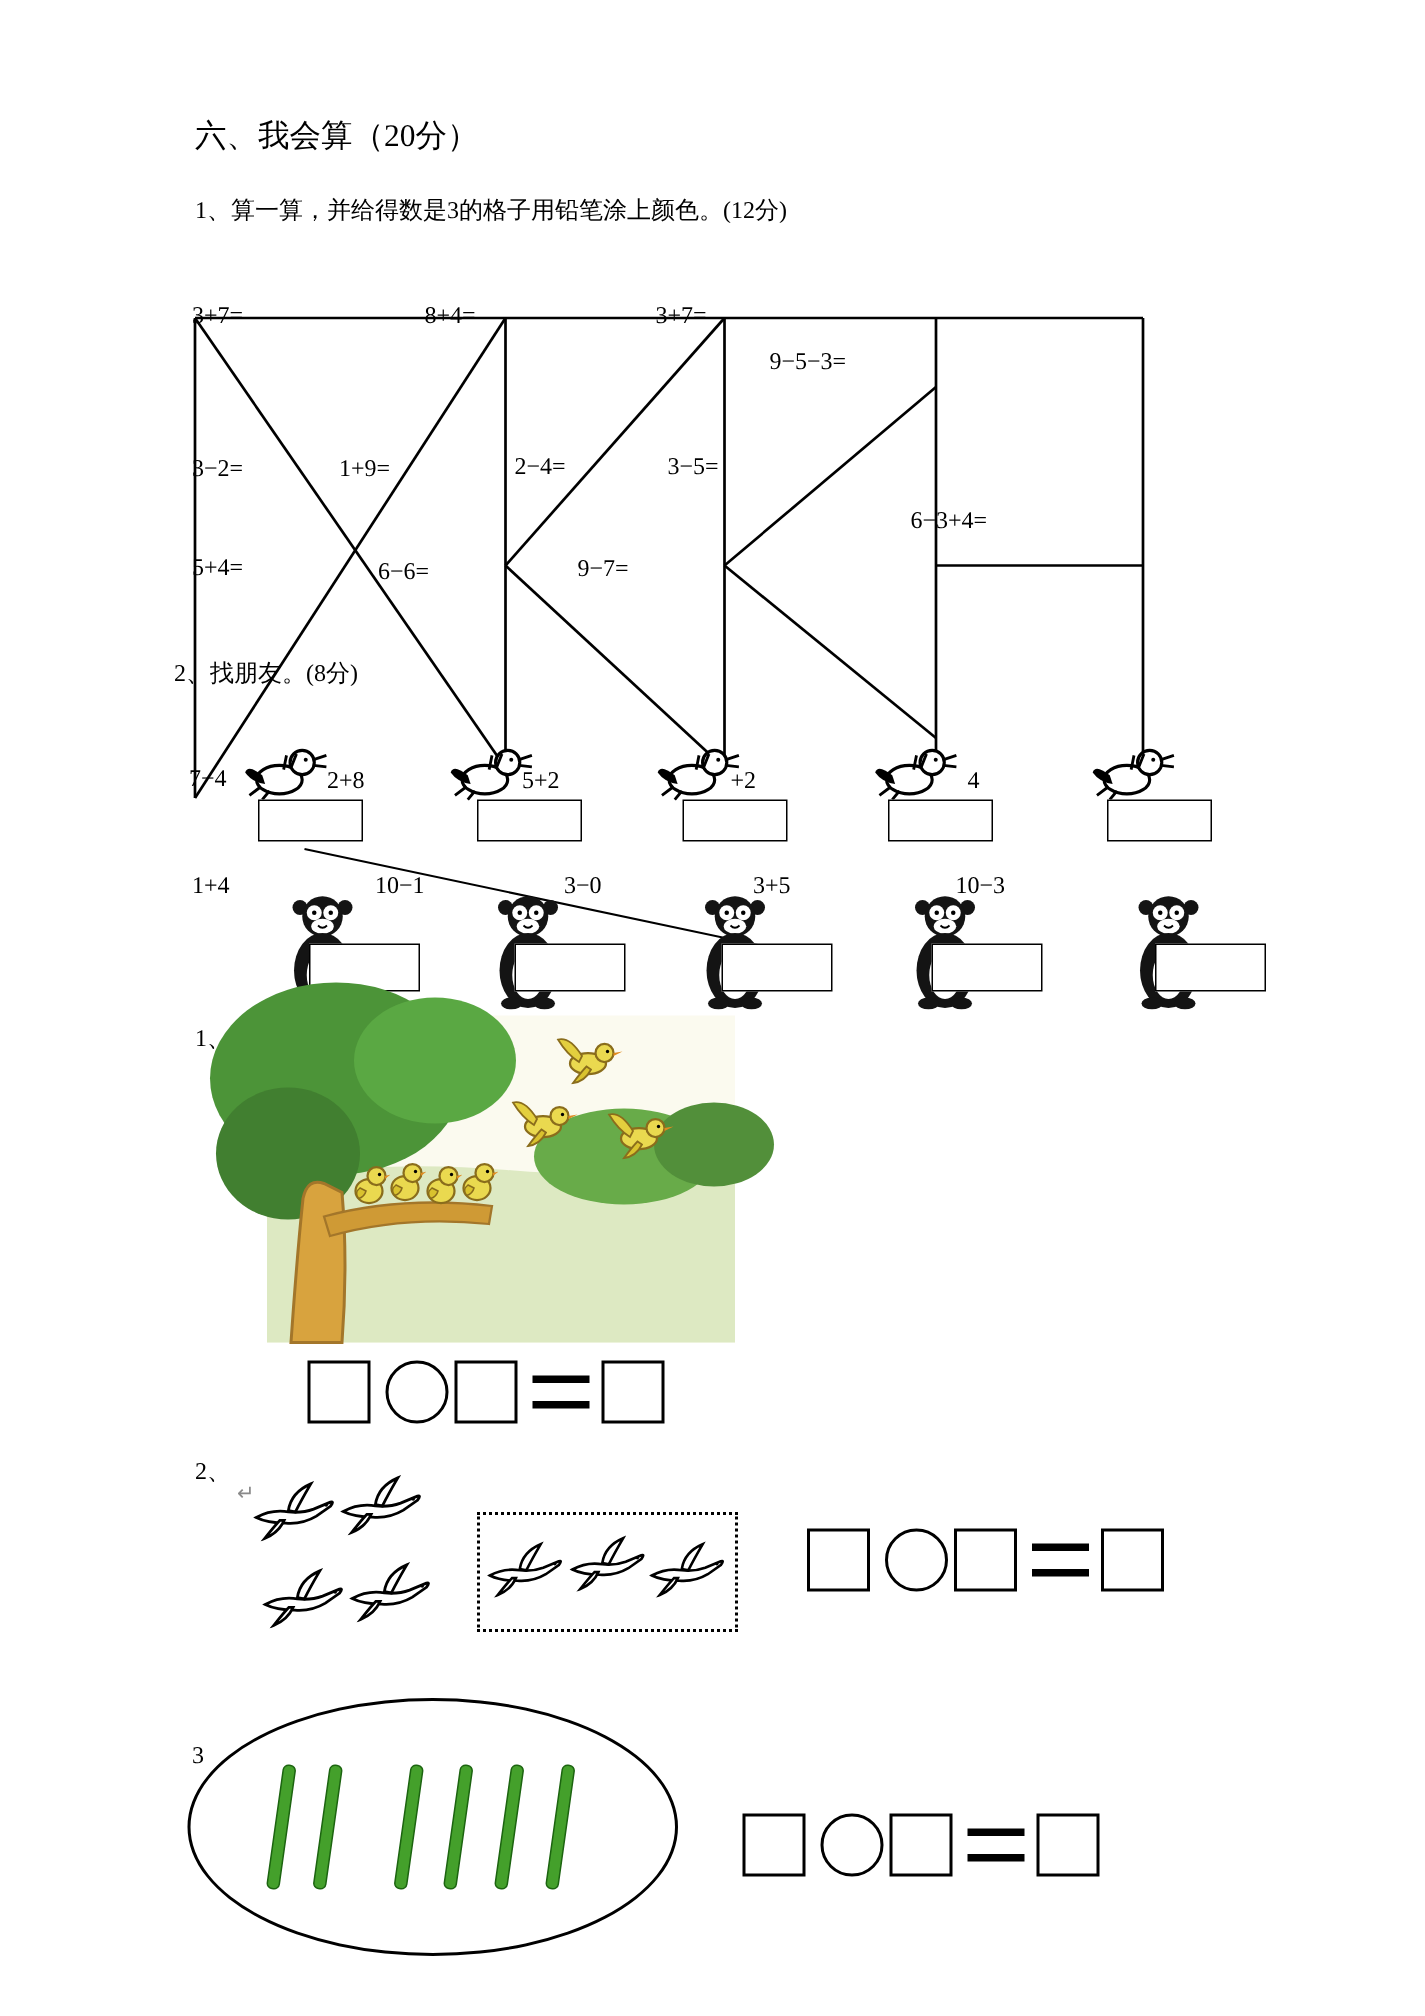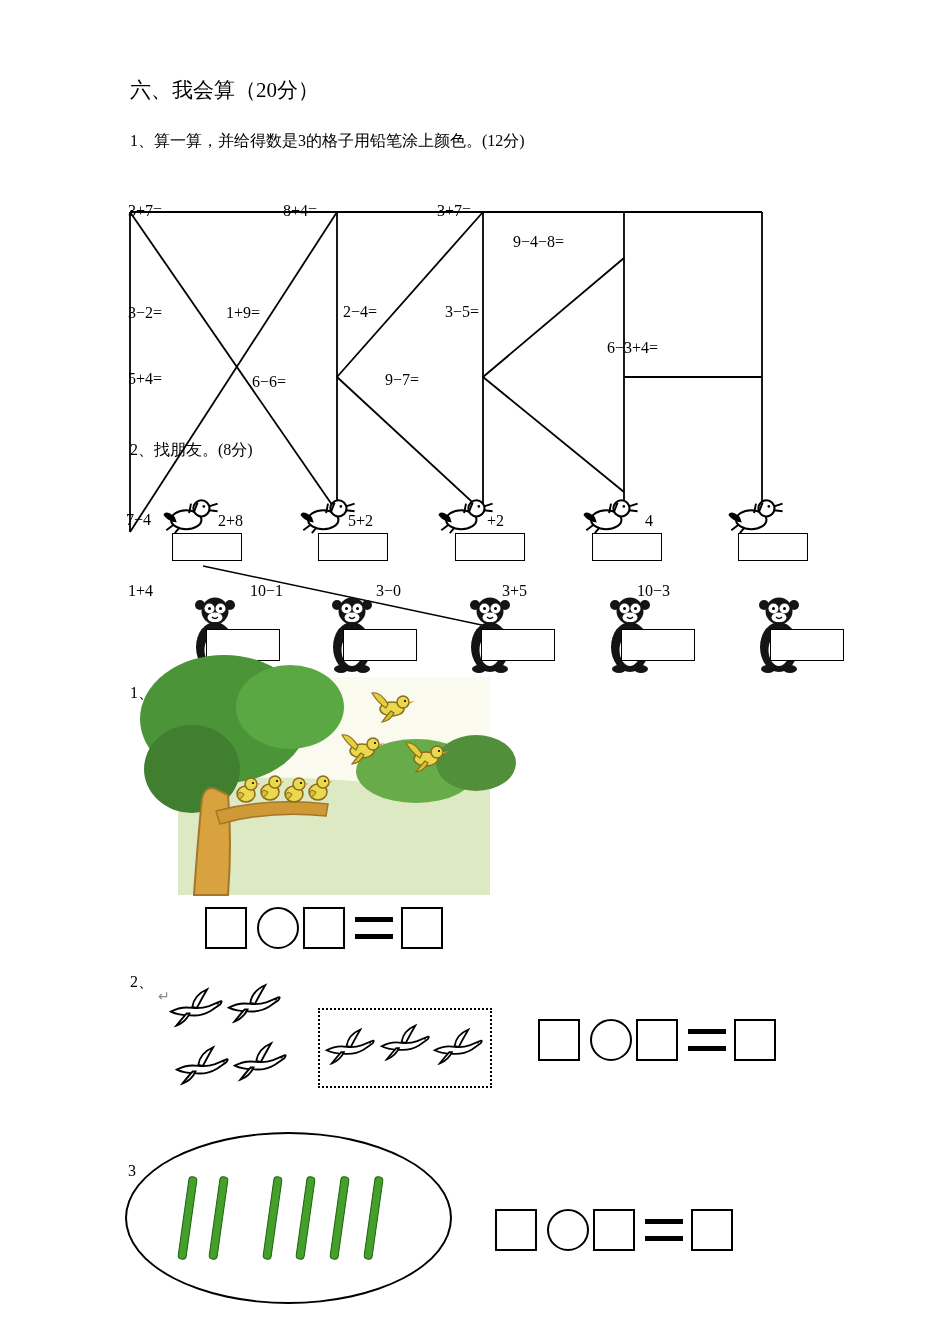--- a/index.html
+++ b/index.html
@@ -95,31 +95,31 @@
       <line x1="203" y1="566" x2="510" y2="631" stroke-width="1.4"></line>
     </g>
   </svg>
 
   <div class="t bold" style="left:130px;top:77px">六、我会算（20分）</div>
   <div class="t" style="left:130px;top:131px">1、算一算，并给得数是3的格子用铅笔涂上颜色。(12分)</div>
 
   <span class="t" style="left:128px;top:201px">3+7=</span>
   <span class="t" style="left:283px;top:201px">8+4=</span>
   <span class="t" style="left:437px;top:201px">3+7=</span>
-  <span class="t" style="left:513px;top:232px">9−4−8=</span>
+  <span class="t" style="left:513px;top:232px">9−5−3=</span>
   <span class="t" style="left:128px;top:303px">3−2=</span>
   <span class="t" style="left:226px;top:303px">1+9=</span>
   <span class="t" style="left:343px;top:302px">2−4=</span>
   <span class="t" style="left:445px;top:302px">3−5=</span>
   <span class="t" style="left:607px;top:338px">6−3+4=</span>
   <span class="t" style="left:128px;top:369px">5+4=</span>
   <span class="t" style="left:252px;top:372px">6−6=</span>
   <span class="t" style="left:385px;top:370px">9−7=</span>
 
-  <div class="t" style="left:130px;top:440px">2、找朋友。(8分)</div>
+  <div class="t" style="left:116px;top:440px">2、找朋友。(8分)</div>
 
   <svg class="icon" style="left:162px;top:496px" width="58" height="38" viewBox="0 0 60 40">
       <use href="#sym-sparrow"></use>
     </svg>
   <svg class="icon" style="left:299px;top:496px" width="58" height="38" viewBox="0 0 60 40">
       <use href="#sym-sparrow"></use>
     </svg>
   <svg class="icon" style="left:437px;top:496px" width="58" height="38" viewBox="0 0 60 40">
       <use href="#sym-sparrow"></use>
     </svg>

